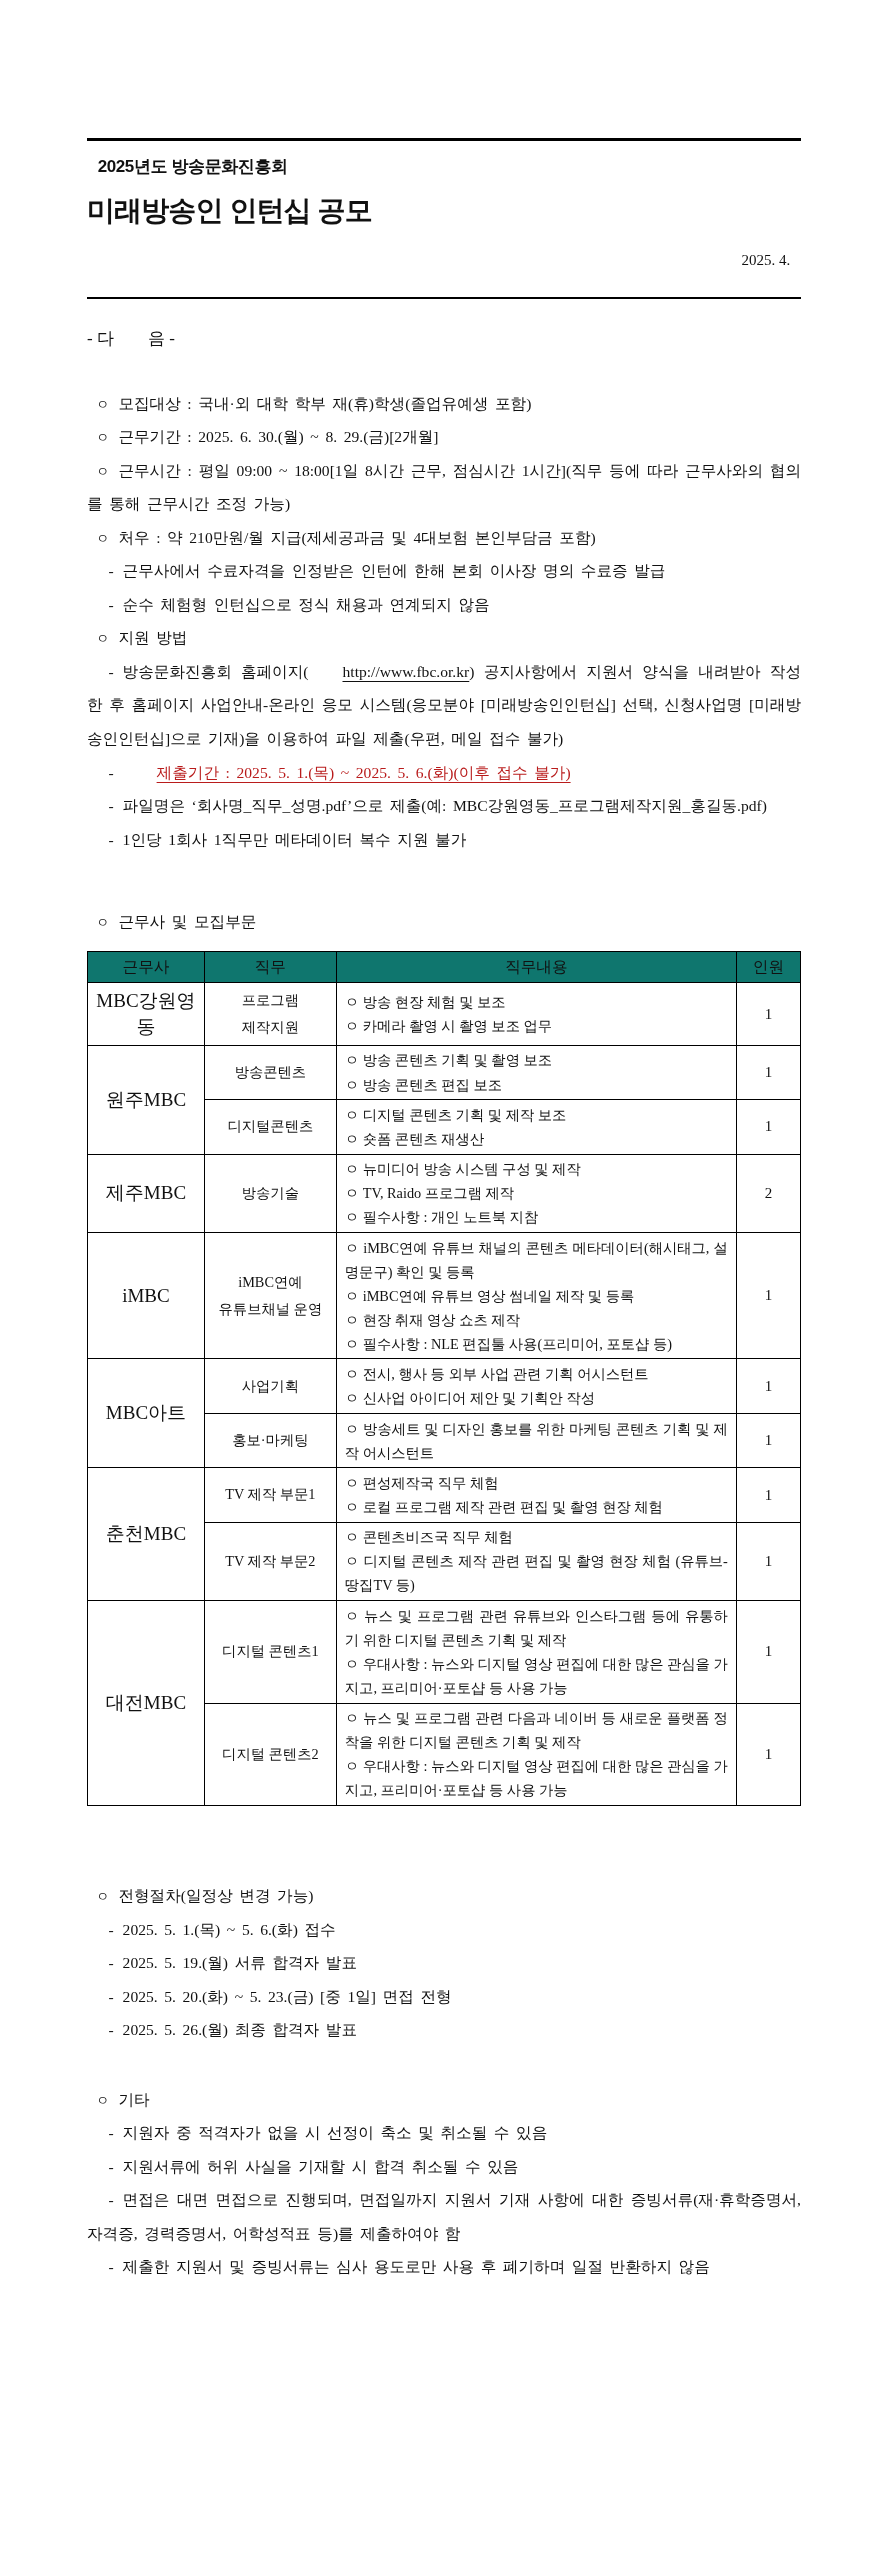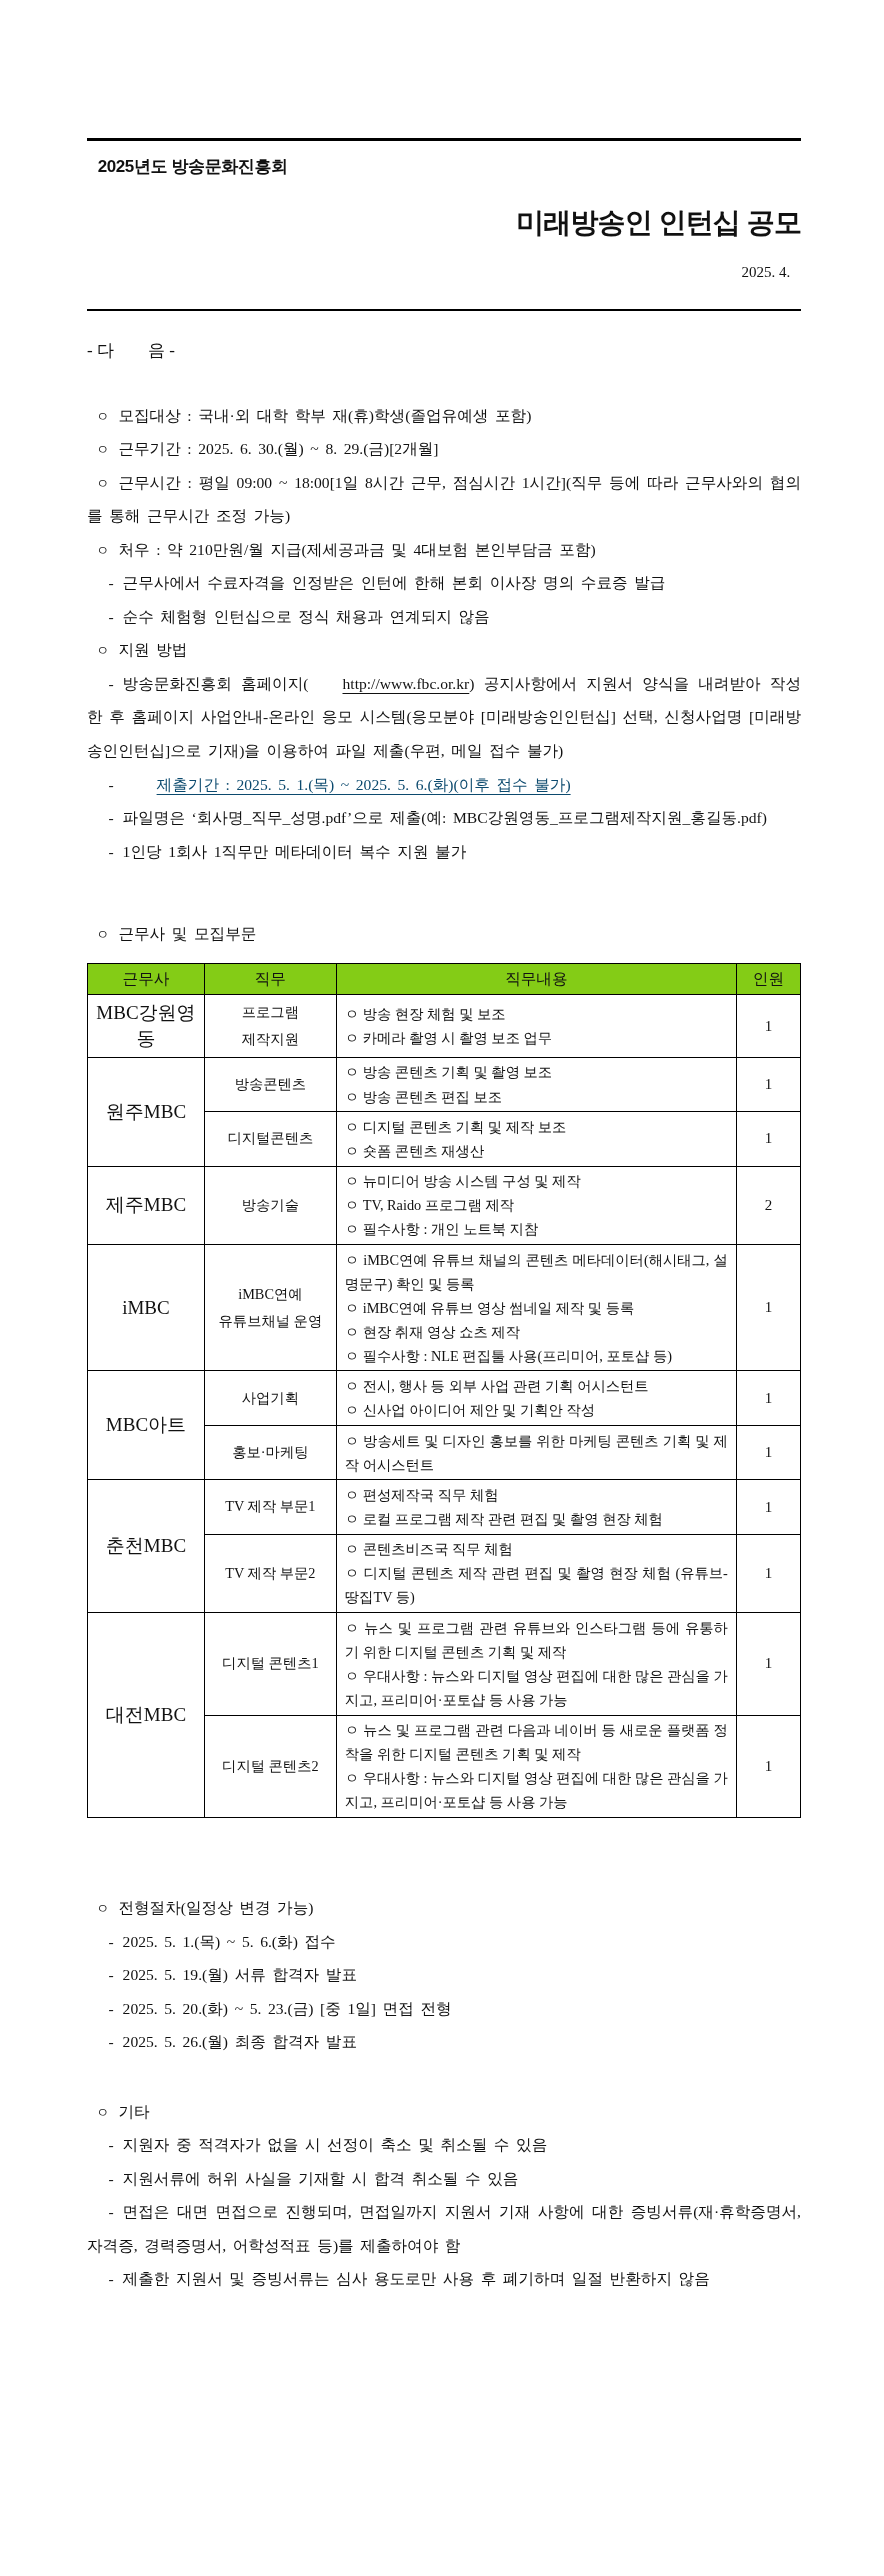--- a/index.html
+++ b/index.html
@@ -16,46 +16,46 @@
   .rule{height:2.7px;background:#000;}
   .doc-header{padding:10.7px 0 25px 0;}
   .org-line{
     font-family:"Liberation Sans","DejaVu Sans",sans-serif;
     font-weight:bold;font-size:17px;line-height:23px;
     margin:3.6px 0 0 10.7px;letter-spacing:-0.4px;
   }
   .doc-title{
     font-family:"Liberation Sans","DejaVu Sans",sans-serif;
     font-weight:bold;font-size:28px;line-height:37px;
-    text-align:right;margin-top:26px;letter-spacing:-0.9px;
+    text-align:left;margin-top:14px;letter-spacing:-0.9px;
   }
   .doc-date{
     font-size:15px;line-height:21.4px;text-align:right;
     margin-top:21.4px;margin-right:10.7px;
   }
   .intro{margin-top:70px;text-align:center;font-size:16.5px;line-height:36px;word-spacing:3.6px;}
   .daum{margin-top:21.4px;text-align:left;font-size:17px;line-height:36px;white-space:pre;}
   .notice{margin-top:30px;font-size:15.6px;line-height:2.15;word-spacing:2.7px;}
   .item{text-align:justify;text-indent:9px;}
   .item.sub{text-indent:21.4px;}
   .item.gap{margin-top:36px;}
   .item .marker{margin-right:9px;}
   .item.main .marker{font-size:13.4px;}
   .u{text-decoration:underline;text-underline-offset:3.6px;padding-left:34px;}
-  .red{color:#0c4a6e;}
+  .red{color:#b91c1c;}
   .table-section{margin-top:50px;}
   .table-heading{font-size:15.6px;line-height:2.1;word-spacing:2.7px;text-indent:9px;}
   .table-heading .marker{margin-right:9px;font-size:13.4px;}
   table.recruit{
     width:100%;border-collapse:collapse;margin-top:12.5px;
     font-size:14.3px;border:1.8px solid #000;
   }
   table.recruit td{border:0.9px solid #000;vertical-align:middle;}
   table.recruit thead td{
-    background:#84cc16;text-align:center;font-size:15.6px;
+    background:#0f766e;text-align:center;font-size:15.6px;
     padding:4.5px 1.8px;border-bottom:1.8px solid #000;
   }
   td.company{text-align:center;font-size:19px;padding:1.8px 1.8px;}
   td.job{text-align:center;white-space:pre-line;line-height:1.9;padding:3.6px 1.8px;}
   td.details{padding:2.7px 8px;line-height:1.68;}
   td.details .detail{text-align:justify;}
   td.count{text-align:center;font-size:15px;}
   tr.group-start td{border-top:1.8px solid #000;}
   .after{margin-top:73px;font-size:15.6px;line-height:2.15;word-spacing:2.7px;}
 </style>

